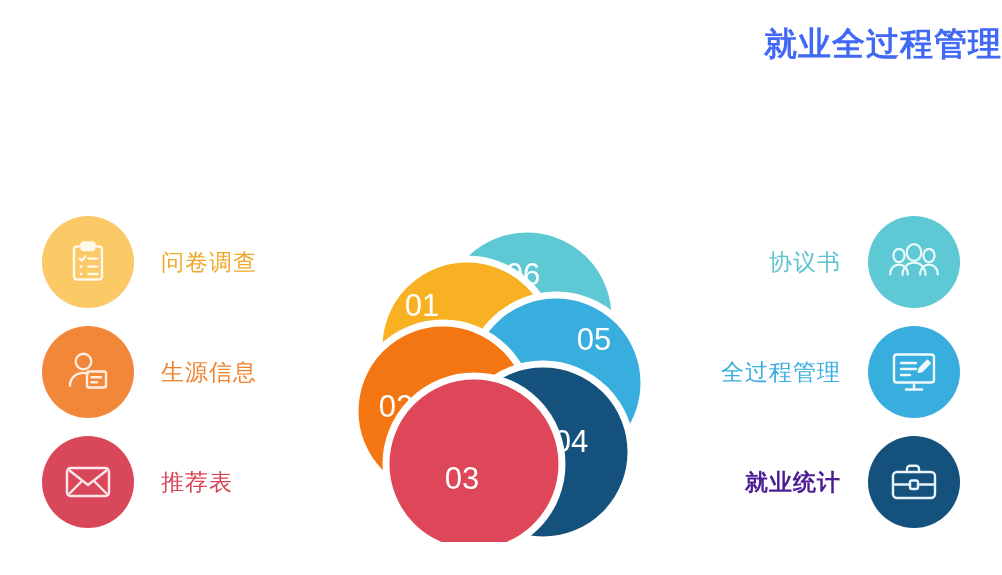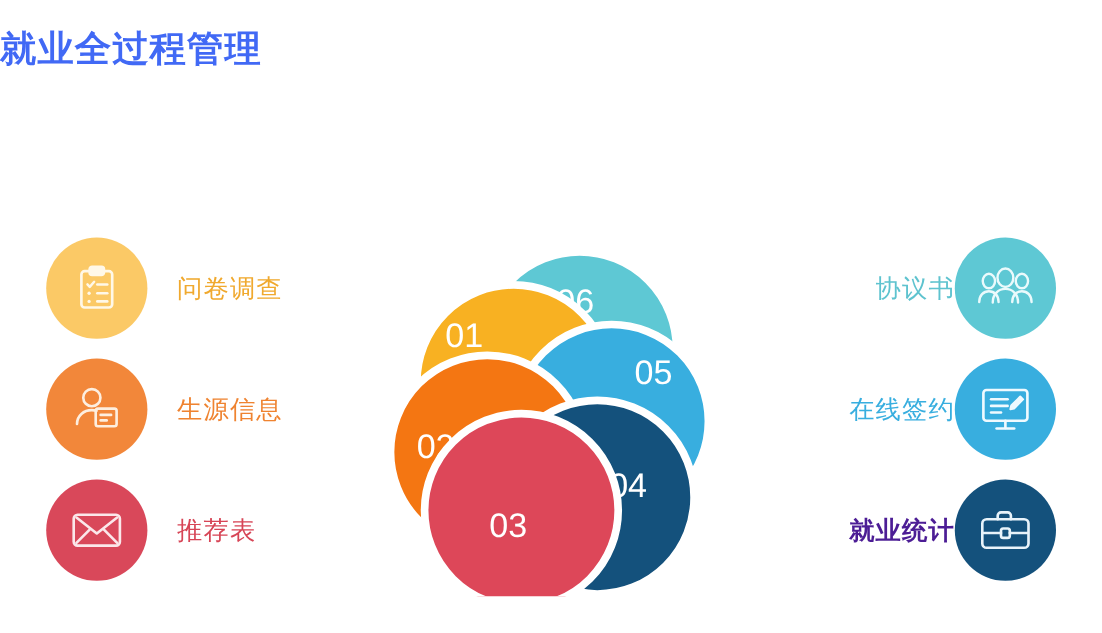--- a/index.html
+++ b/index.html
@@ -8,21 +8,21 @@
     background:#ffffff;
     font-family:"Liberation Sans","DejaVu Sans",sans-serif;
     overflow:hidden;
     position:relative;
   }
   .stage{position:absolute;left:0;top:0;width:1002px;height:575px;}
 
   
   .title{
     position:absolute;left:0;top:22px;width:1002px;
-    text-align:left;
+    text-align:right;
     font-size:33px;font-weight:bold;
     letter-spacing:1px;
     color:#4169f5;
     white-space:nowrap;
   }
   .subtitle{
     position:absolute;left:0;top:88px;width:1002px;
     text-align:center;
     font-size:22px;font-weight:bold;
     letter-spacing:0.5px;
@@ -51,21 +51,21 @@
   }
   .badge svg{display:block;}
 
   .f-label{
     font-size:23px;
     font-weight:normal;
     white-space:nowrap;
     letter-spacing:1px;
   }
   .feature.left .f-label{margin-left:27px;}
-  .feature.right .f-label{text-align:left;}
+  .feature.right .f-label{margin-right:27px;text-align:left;}
 
   
   .wheel{
     position:absolute;
     left:331px;top:212px;
     width:340px;height:330px;
   }
   .wheel svg{display:block;}
   .petal-num{
     font-family:"Liberation Sans","DejaVu Sans",sans-serif;
@@ -140,21 +140,21 @@
           <ellipse cx="43" cy="14.5" rx="5.6" ry="6.6"></ellipse>
           <path d="M34.2 33.5c0-6 3.9-9.8 8.8-9.8s8.8 3.8 8.8 9.8"></path>
           <ellipse cx="28" cy="11.5" rx="7.2" ry="8.4"></ellipse>
           <path d="M16.5 34c0-7.6 5.1-12.4 11.5-12.4S39.5 26.4 39.5 34"></path>
         </svg>
       </span>
     </div>
   </div>
 
   <div class="feature right f-row2">
-    <div class="f-label" style="color:#38aedf;">在线签约</div>
+    <div class="f-label" style="color:#38aedf;">全过程管理</div>
     <div class="badge" style="background:#38aedf;">
       <span>
         <svg width="52" height="48" viewBox="0 0 52 48" fill="none" stroke="#effaff" stroke-width="2.4" stroke-linecap="round" stroke-linejoin="round">
           <rect x="6" y="6.5" width="40" height="28" rx="2.8"></rect>
           <line x1="13" y1="15" x2="28" y2="15"></line>
           <line x1="13" y1="21" x2="28" y2="21"></line>
           <line x1="13" y1="27" x2="22" y2="27"></line>
           <path d="M39.5 12.5l2.6 2.6-8.2 8.2-3.4.8.8-3.4z" fill="#effaff" stroke="#effaff" stroke-width="1.8"></path>
           <line x1="26" y1="34.5" x2="26" y2="41"></line>
           <line x1="18" y1="41.5" x2="34" y2="41.5"></line>

